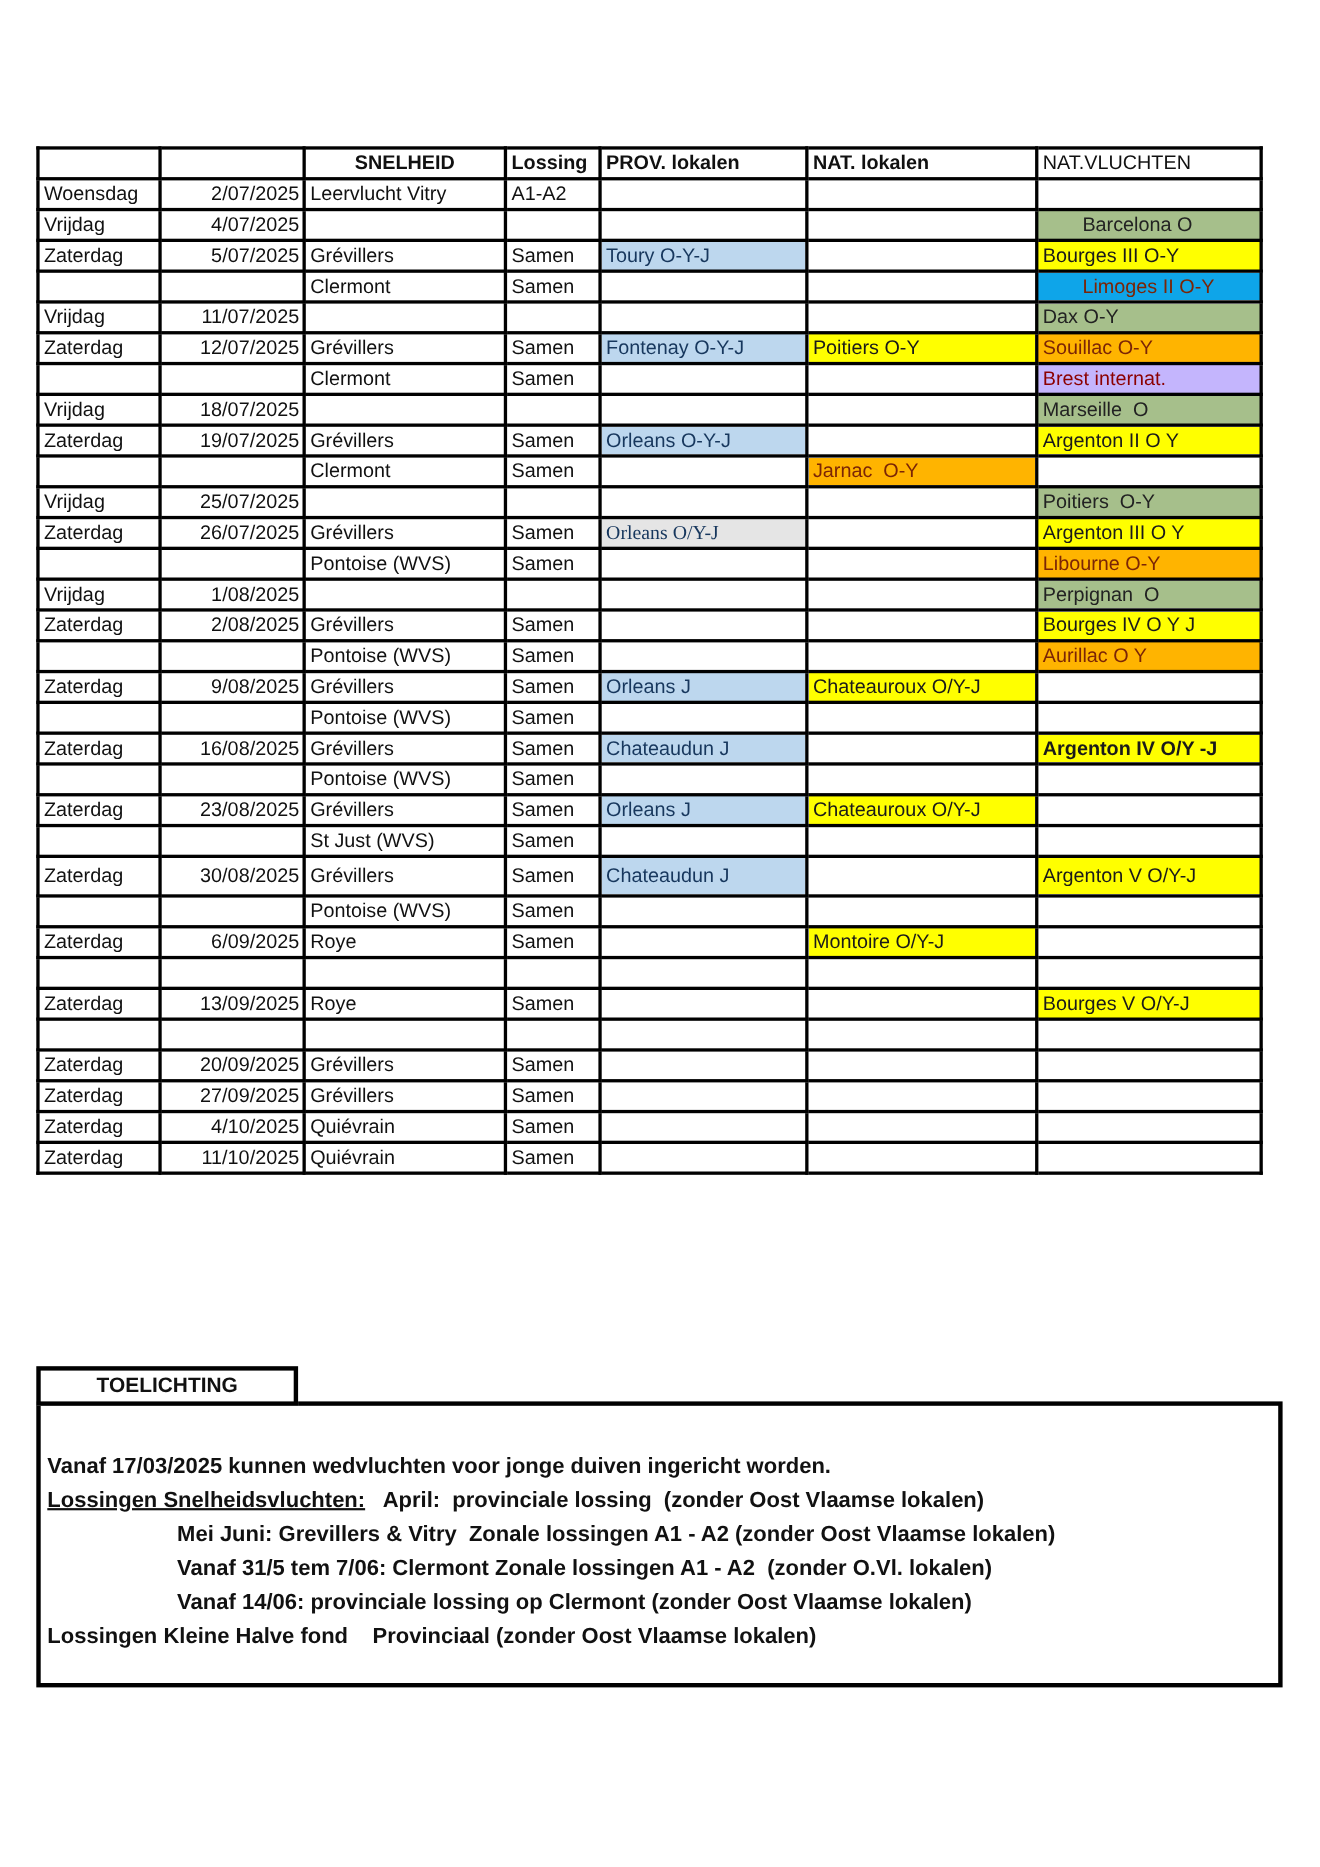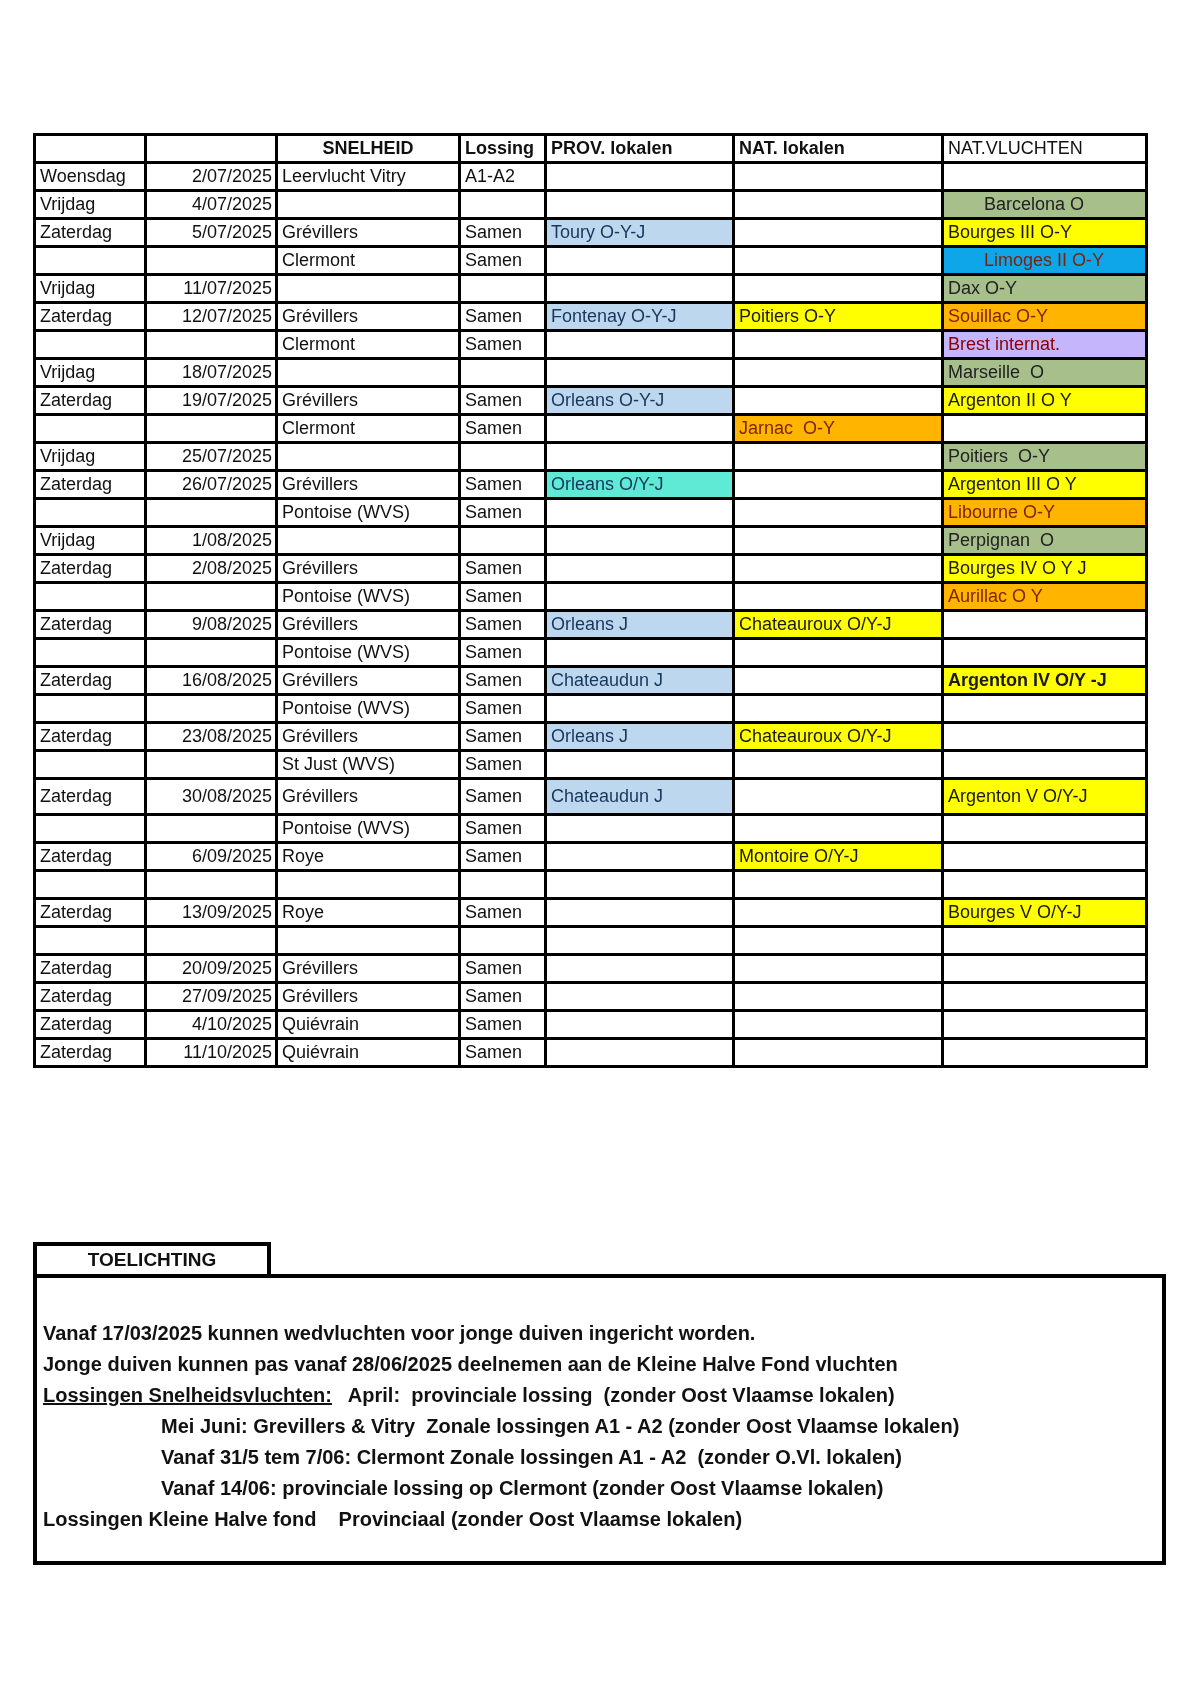--- a/index.html
+++ b/index.html
@@ -156,21 +156,21 @@
           <td class="c3"></td>
           <td class="c4"></td>
           <td class="c5"></td>
           <td class="c6" style="background: rgb(166, 191, 139); color: rgb(34, 34, 34);">Poitiers  O-Y</td>
         </tr>
         <tr>
           <td class="c0">Zaterdag</td>
           <td class="c1">26/07/2025</td>
           <td class="c2">Grévillers</td>
           <td class="c3">Samen</td>
-          <td class="c4" style="background: #5eead4; color: rgb(23, 55, 93);">Orleans O/Y-J</td>
+          <td class="c4" style="background: #e5e5e5; color: rgb(23, 55, 93); font-family: Liberation Serif, serif;">Orleans O/Y-J</td>
           <td class="c5"></td>
           <td class="c6" style="background: rgb(255, 255, 0); color: rgb(26, 26, 26);">Argenton III O Y</td>
         </tr>
         <tr>
           <td class="c0"></td>
           <td class="c1"></td>
           <td class="c2">Pontoise (WVS)</td>
           <td class="c3">Samen</td>
           <td class="c4"></td>
           <td class="c5"></td>
@@ -348,20 +348,19 @@
           <td class="c6"></td>
         </tr>
       </tbody>
   </table>
 </div>
 
 <div class="toelichting">
   <div class="toelichting-title-box">TOELICHTING</div>
   <div class="toelichting-body">
       <div class="t-line">Vanaf 17/03/2025 kunnen wedvluchten voor jonge duiven ingericht worden.</div>
-      <div class="t-line">Jonge duiven kunnen pas vanaf 28/06/2025 deelnemen aan de Kleine Halve Fond vluchten</div>
       <div class="t-line"><span class="t-underline">Lossingen Snelheidsvluchten:</span>   April:  provinciale lossing  (zonder Oost Vlaamse lokalen)</div>
       <div class="t-line indent">Mei Juni: Grevillers &amp; Vitry  Zonale lossingen A1 - A2 (zonder Oost Vlaamse lokalen)</div>
       <div class="t-line indent">Vanaf 31/5 tem 7/06: Clermont Zonale lossingen A1 - A2  (zonder O.Vl. lokalen)</div>
       <div class="t-line indent">Vanaf 14/06: provinciale lossing op Clermont (zonder Oost Vlaamse lokalen)</div>
       <div class="t-line">Lossingen Kleine Halve fond    Provinciaal (zonder Oost Vlaamse lokalen)</div>
     </div>
 </div>
 
 </body></html>

